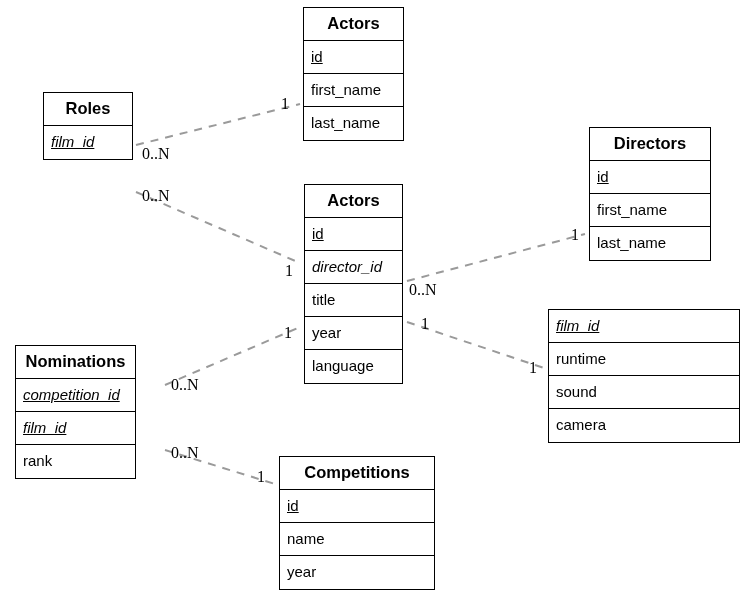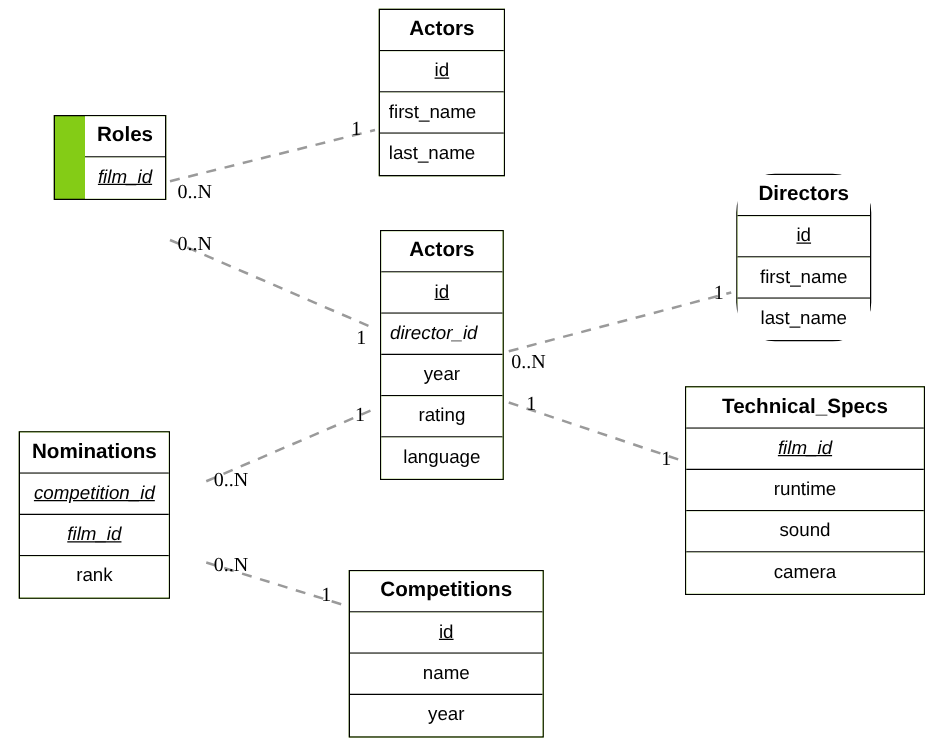--- a/index.html
+++ b/index.html
@@ -13,21 +13,21 @@
     height: 604px;
     background: #ffffff;
     overflow: hidden;
     font-family: "Liberation Sans", sans-serif;
   }
   
   .entity {
     position: absolute;
     box-sizing: border-box;
     border: 1.6px solid #000000;
-    background: #84cc16;
+    background: #701a75;
   }
   .entity-title {
     box-sizing: border-box;
     height: 33px;
     line-height: 31px;
     text-align: center;
     font-weight: bold;
     font-size: 16.5px;
     color: #000000;
     border-bottom: 1.6px solid #000000;
@@ -36,21 +36,21 @@
     overflow: hidden;
   }
   .attr {
     box-sizing: border-box;
     height: 33px;
     line-height: 31px;
     font-size: 15px;
     color: #000000;
     padding: 0 7px;
     border-bottom: 1px solid #000000;
-    text-align: center;
+    text-align: left;
     white-space: nowrap;
     overflow: hidden;
     background: #ffffff;
   }
   .attr:last-child {
     border-bottom: none;
   }
   .attr.sep-strong {
     border-bottom: 1.6px solid #000000;
   }
@@ -106,40 +106,39 @@
       <line x1="165" y1="450" x2="275" y2="484" class="edge-line" stroke="#9a9a9a"></line>
     </svg>
 
   <div id="entities-layer">
       <div class="entity" style="left: 303px; top: 7px; width: 101px;">
         <div class="entity-title">Actors</div>
         <div class="attr sep-strong"><span class="pk">id</span></div>
         <div class="attr left"><span>first_name</span></div>
         <div class="attr left"><span>last_name</span></div>
       </div>
-      <div class="entity" style="left: 43px; top: 92px; width: 90px; padding-left: 24px;">
+      <div class="entity" style="left: 43px; top: 92px; width: 90px;">
         <div class="entity-title">Roles</div>
         <div class="attr"><span class="fk">film_id</span></div>
       </div>
-      <div class="entity" style="left: 589px; top: 139px; width: 108px; border-radius: 31px;">
+      <div class="entity" style="left: 589px; top: 127px; width: 122px;">
         <div class="entity-title">Directors</div>
         <div class="attr sep-strong"><span class="pk">id</span></div>
         <div class="attr"><span>first_name</span></div>
         <div class="attr"><span>last_name</span></div>
       </div>
       <div class="entity" style="left: 304px; top: 184px; width: 99px;">
         <div class="entity-title">Actors</div>
         <div class="attr sep-strong"><span class="pk">id</span></div>
         <div class="attr left sep-strong"><span class="fk-plain">director_id</span></div>
+        <div class="attr"><span>title</span></div>
         <div class="attr sep-strong"><span>year</span></div>
-        <div class="attr"><span>rating</span></div>
         <div class="attr"><span>language</span></div>
       </div>
       <div class="entity" style="left: 548px; top: 309px; width: 192px;">
-        <div class="entity-title">Technical_Specs</div>
         <div class="attr sep-strong"><span class="fk">film_id</span></div>
         <div class="attr"><span>runtime</span></div>
         <div class="attr"><span>sound</span></div>
         <div class="attr"><span>camera</span></div>
       </div>
       <div class="entity" style="left: 15px; top: 345px; width: 121px;">
         <div class="entity-title">Nominations</div>
         <div class="attr"><span class="fk">competition_id</span></div>
         <div class="attr sep-strong"><span class="fk">film_id</span></div>
         <div class="attr"><span>rank</span></div>

